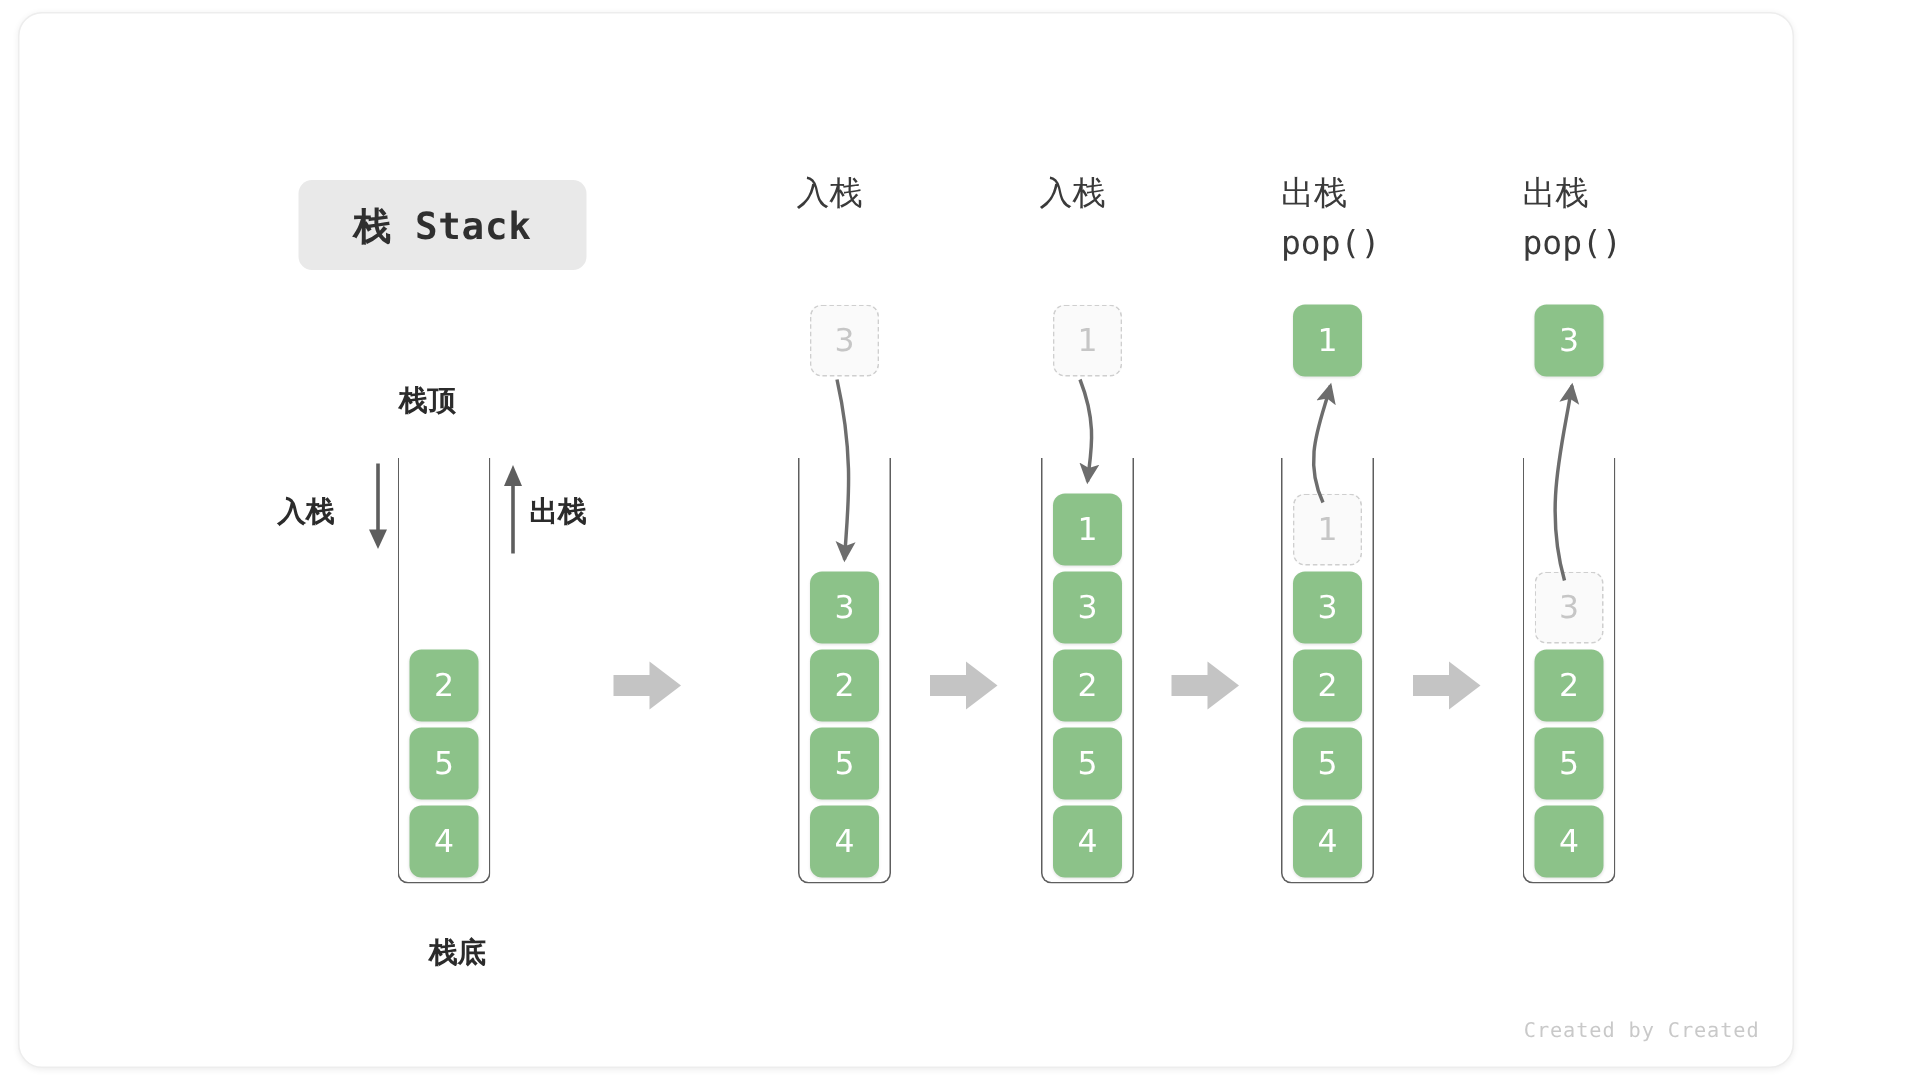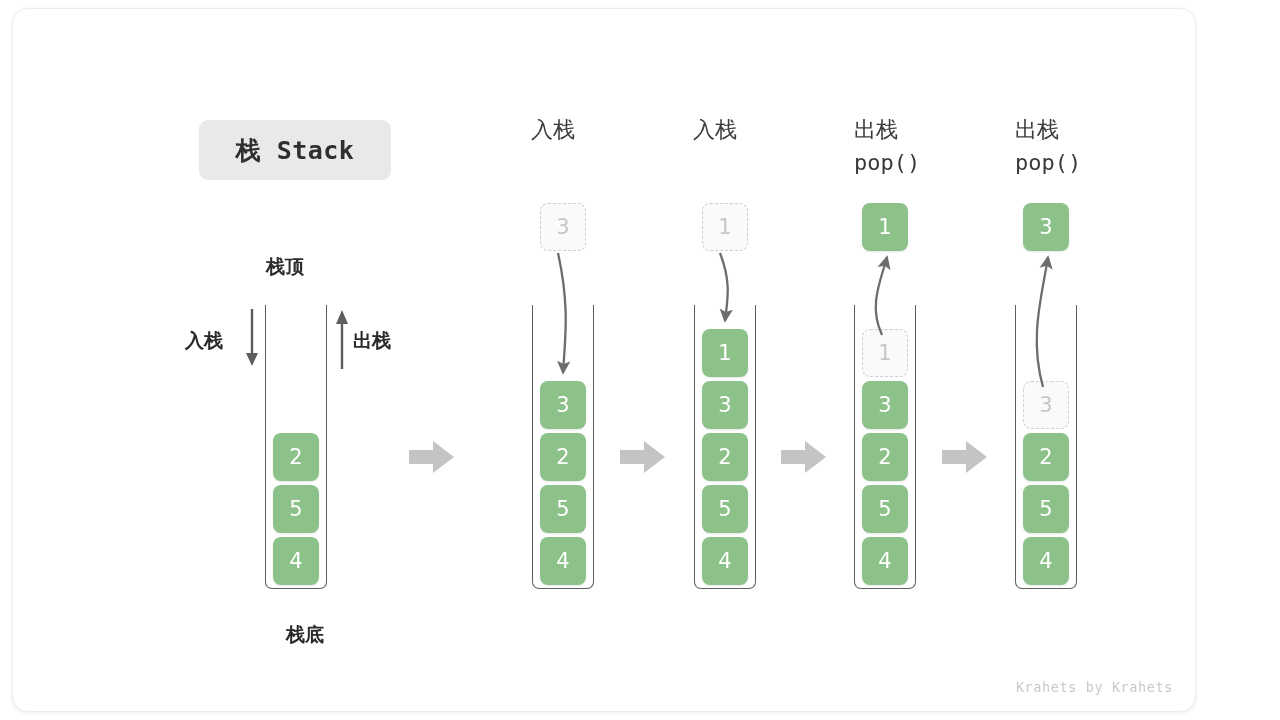--- a/index.html
+++ b/index.html
@@ -216,14 +216,14 @@
       <svg class="abs" width="1264" height="704" style="left: 0px; top: 0px; pointer-events: none;">
         <defs>
           <marker id="ah-3" markerWidth="7" markerHeight="7" refX="5.2" refY="3.5" orient="auto">
             <polygon points="0,0.6 6,3.5 0,6.4 1.3,3.5" fill="#6d6d6d"></polygon>
           </marker>
         </defs>
         <path d="M 1030 378 C 1016 328.6, 1029 287, 1035 248" stroke="#6d6d6d" stroke-width="2.3" fill="none" marker-end="url(#ah-3)"></path>
       </svg>
     </div>
 
-  <div class="abs" id="footer">Krahets by Krahets</div>
+  <div class="abs" id="footer">Created by Created</div>
 </div>
 
 </body></html>

